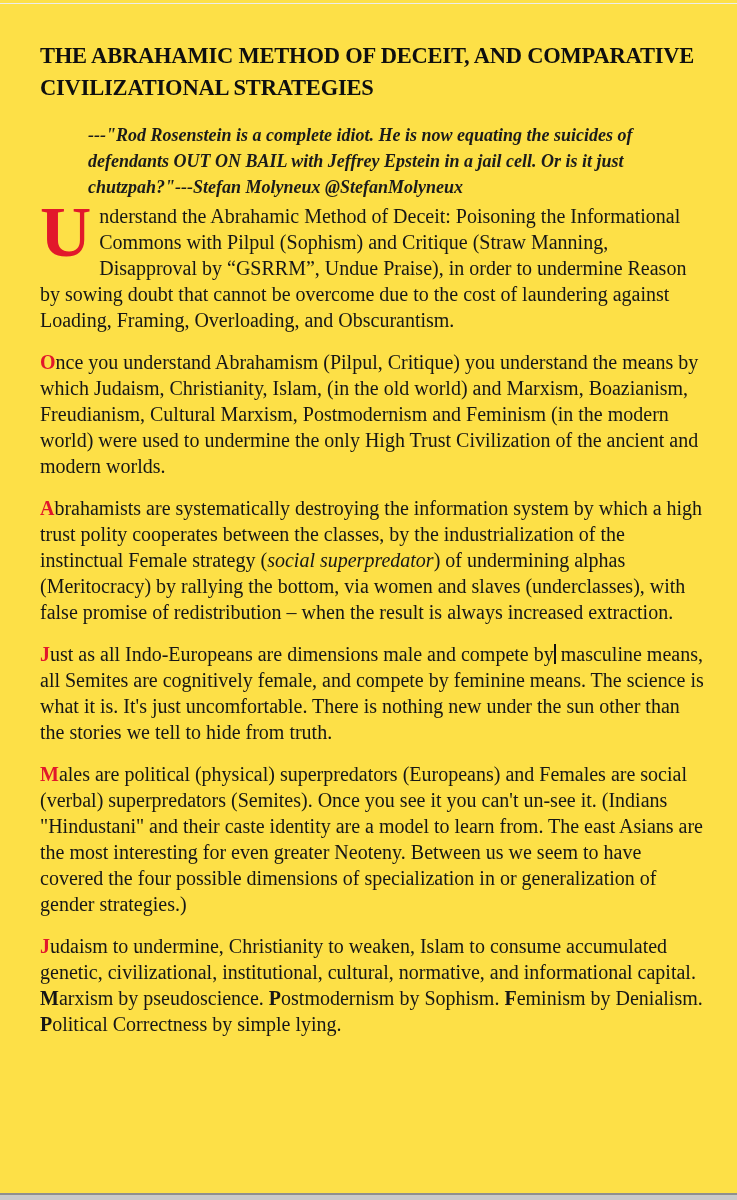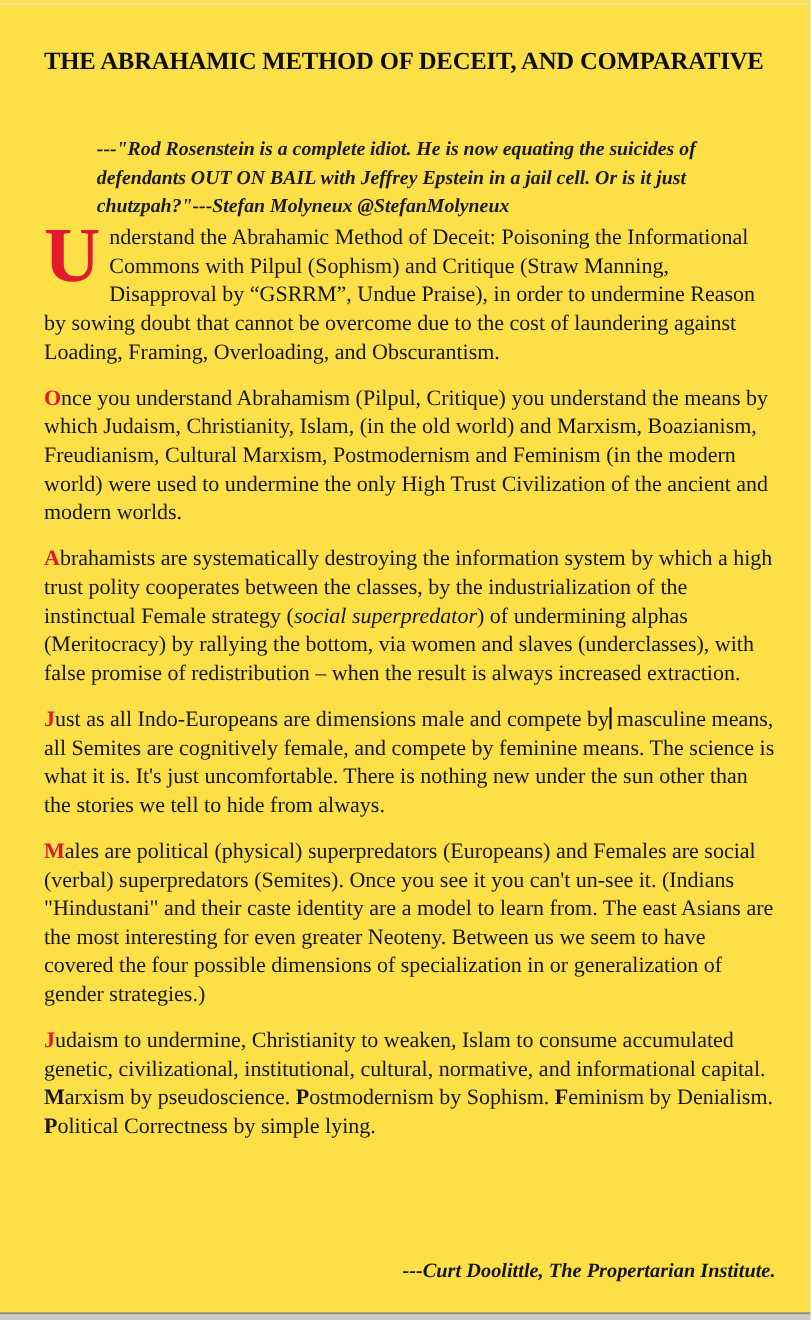--- a/index.html
+++ b/index.html
@@ -94,20 +94,21 @@
 </style>
 </head>
 <body>
 
 <div class="page">
 
   <div class="top-line"></div>
 
   <div class="title">
     <div>THE ABRAHAMIC METHOD OF DECEIT, AND COMPARATIVE</div>
+    <div>CIVILIZATIONAL STRATEGIES</div>
   </div>
 
   <div class="epigraph">
     <span>---"Rod Rosenstein is a complete idiot. He is now equating the suicides of defendants OUT ON BAIL with Jeffrey Epstein in a jail cell. Or is it just chutzpah?"---Stefan Molyneux @StefanMolyneux</span>
   </div>
 
   <div class="doc-body">
 
     <p>
       <span class="dropcap">U</span><span>nderstand the Abrahamic Method of Deceit: Poisoning the Informational Commons with Pilpul (Sophism) and Critique (Straw Manning, Disapproval by “GSRRM”, Undue Praise), in order to undermine Reason by sowing doubt that cannot be overcome due to the cost of laundering against Loading, Framing, Overloading, and Obscurantism.</span>
@@ -115,33 +116,32 @@
 
     <p>
       <span class="lead">O</span><span>nce you understand Abrahamism (Pilpul, Critique) you understand the means by which Judaism, Christianity, Islam, (in the old world) and Marxism, Boazianism, Freudianism, Cultural Marxism, Postmodernism and Feminism (in the modern world) were used to undermine the only High Trust Civilization of the ancient and modern worlds.</span>
     </p>
 
     <p>
       <span class="lead">A</span><span>brahamists are systematically destroying the information system by which a high trust polity cooperates between the classes, by the industrialization of the instinctual Female strategy (</span><span class="it">social superpredator</span><span>) of undermining alphas (Meritocracy) by rallying the bottom, via women and slaves (underclasses), with false promise of redistribution – when the result is always increased extraction.</span>
     </p>
 
     <p>
-      <span class="lead">J</span><span>ust as all Indo-Europeans are dimensions male and compete by</span><span class="caret"></span><span> masculine means, all Semites are cognitively female, and compete by feminine means. The science is what it is. It's just uncomfortable. There is nothing new under the sun other than the stories we tell to hide from always.</span>
+      <span class="lead">J</span><span>ust as all Indo-Europeans are dimensions male and compete by</span><span class="caret"></span><span> masculine means, all Semites are cognitively female, and compete by feminine means. The science is what it is. It's just uncomfortable. There is nothing new under the sun other than the stories we tell to hide from truth.</span>
     </p>
 
     <p>
       <span class="lead">M</span><span>ales are political (physical) superpredators (Europeans) and Females are social&nbsp; (verbal) superpredators (Semites). Once you see it you can't un-see it. (Indians "Hindustani" and their caste identity are a model to learn from. The east Asians are the most interesting for even greater Neoteny. Between us we seem to have covered the four possible dimensions of specialization in or generalization of gender strategies.)</span>
     </p>
 
     <p>
       <span class="lead">J</span><span>udaism to undermine, Christianity to weaken, Islam to consume accumulated genetic, civilizational, institutional, cultural, normative, and informational capital.&nbsp; </span><span class="b">M</span><span>arxism by pseudoscience. </span><span class="b">P</span><span>ostmodernism by Sophism. </span><span class="b">F</span><span>eminism by Denialism. </span><span class="b">P</span><span>olitical Correctness by simple lying.</span>
     </p>
 
   </div>
 
-  <div class="signature">---Curt Doolittle, The Propertarian Institute.</div>
 
   <div class="bottom-strip">
     <div class="dark"></div>
     <div class="light"></div>
   </div>
 
 </div>
 
 </body></html>

